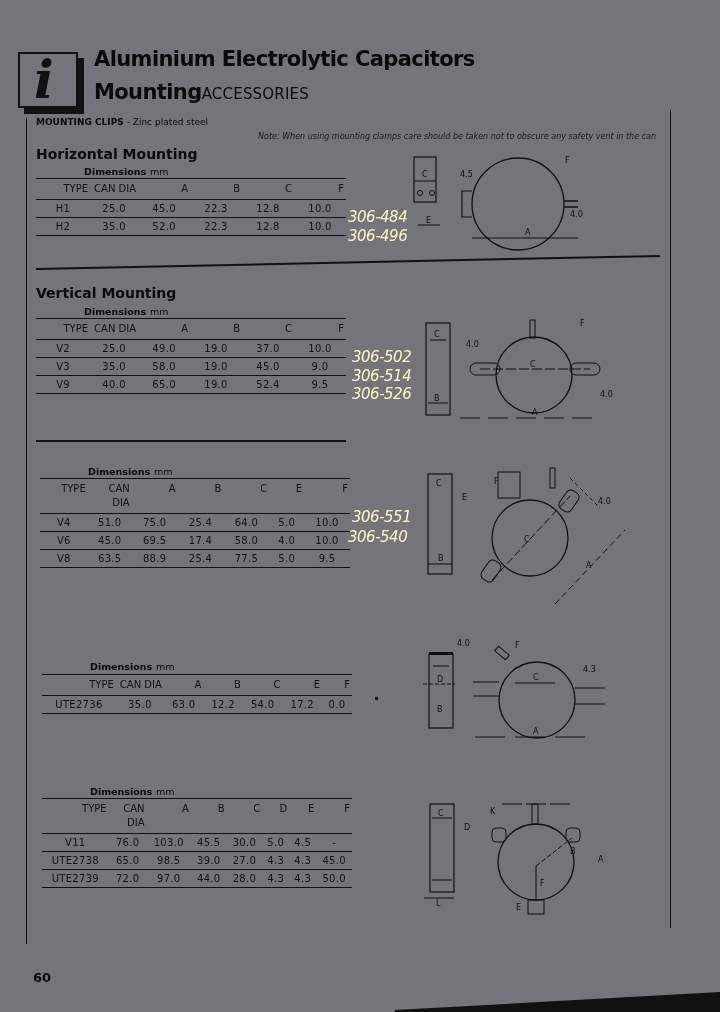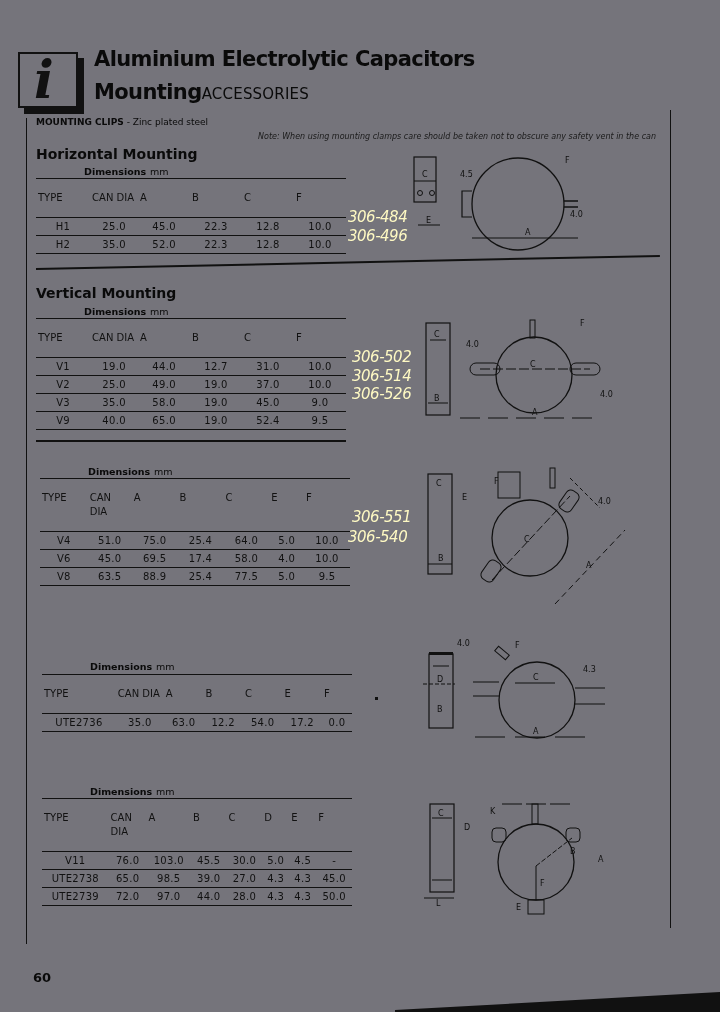--- a/index.html
+++ b/index.html
@@ -28,21 +28,21 @@
   .note { position: absolute; left: 258px; top: 113px; font-size: 8px; font-style: italic; color: #1a1a1a; white-space: nowrap; margin-top: 19px; }
   .vline-left { position: absolute; left: 26px; top: 118px; width: 1px; height: 826px; background: #111; }
   .vline-right { position: absolute; left: 670px; top: 110px; width: 1px; height: 818px; background: #111; }
   .section-title { position: absolute; left: 36px; font-size: 14px; font-weight: bold; }
   .dim-label { position: absolute; font-size: 9.5px; margin-left: 48px; }
   .dim-label b { font-weight: bold; }
   .dim-label span { font-weight: normal; margin-left: 4px; }
   table.dims {
     position: absolute; border-collapse: collapse; font-size: 10px; color: #111;
   }
-  table.dims th { font-weight: normal; text-align: left; vertical-align: top; padding: 12px 2px; line-height: 14px; border-top: 1.5px solid #111; border-bottom: 1.5px solid #111; }
+  table.dims th { font-weight: normal; text-align: right; vertical-align: top; padding: 3px 2px; line-height: 14px; border-top: 1.5px solid #111; border-bottom: 1.5px solid #111; }
   table.dims td { text-align: center; padding: 0 2px; height: 17px; border-bottom: 1.5px solid #111; letter-spacing: 0.3px; }
   .hand {
     position: absolute; font-family: "DejaVu Sans", sans-serif; font-style: italic;
     font-size: 15px; letter-spacing: -0.5px; color: #fef9c3;
   }
   .divider { position: absolute; left: 36px; height: 1.5px; background: #111; transform-origin: left; }
   .page-num { position: absolute; left: 33px; top: 970px; font-size: 13px; font-weight: bold; }
   svg { position: absolute; overflow: visible; }
   svg text { font-family: "DejaVu Sans", sans-serif; font-size: 8px; fill: #111; }
 </style>
@@ -120,28 +120,20 @@
       <tr>
     <th>TYPE</th>
         <th style="width:44px">CAN DIA</th>
         <th>A</th>
         <th>B</th>
         <th>C</th>
         <th>F</th>
   </tr>
     </thead>
   <tbody>
-    <tr>
-        <td>V1</td>
-        <td>19.0</td>
-        <td>44.0</td>
-        <td>12.7</td>
-        <td>31.0</td>
-        <td>10.0</td>
-      </tr>
     <tr>
         <td>V2</td>
         <td>25.0</td>
         <td>49.0</td>
         <td>19.0</td>
         <td>37.0</td>
         <td>10.0</td>
       </tr>
     <tr>
         <td>V3</td>

